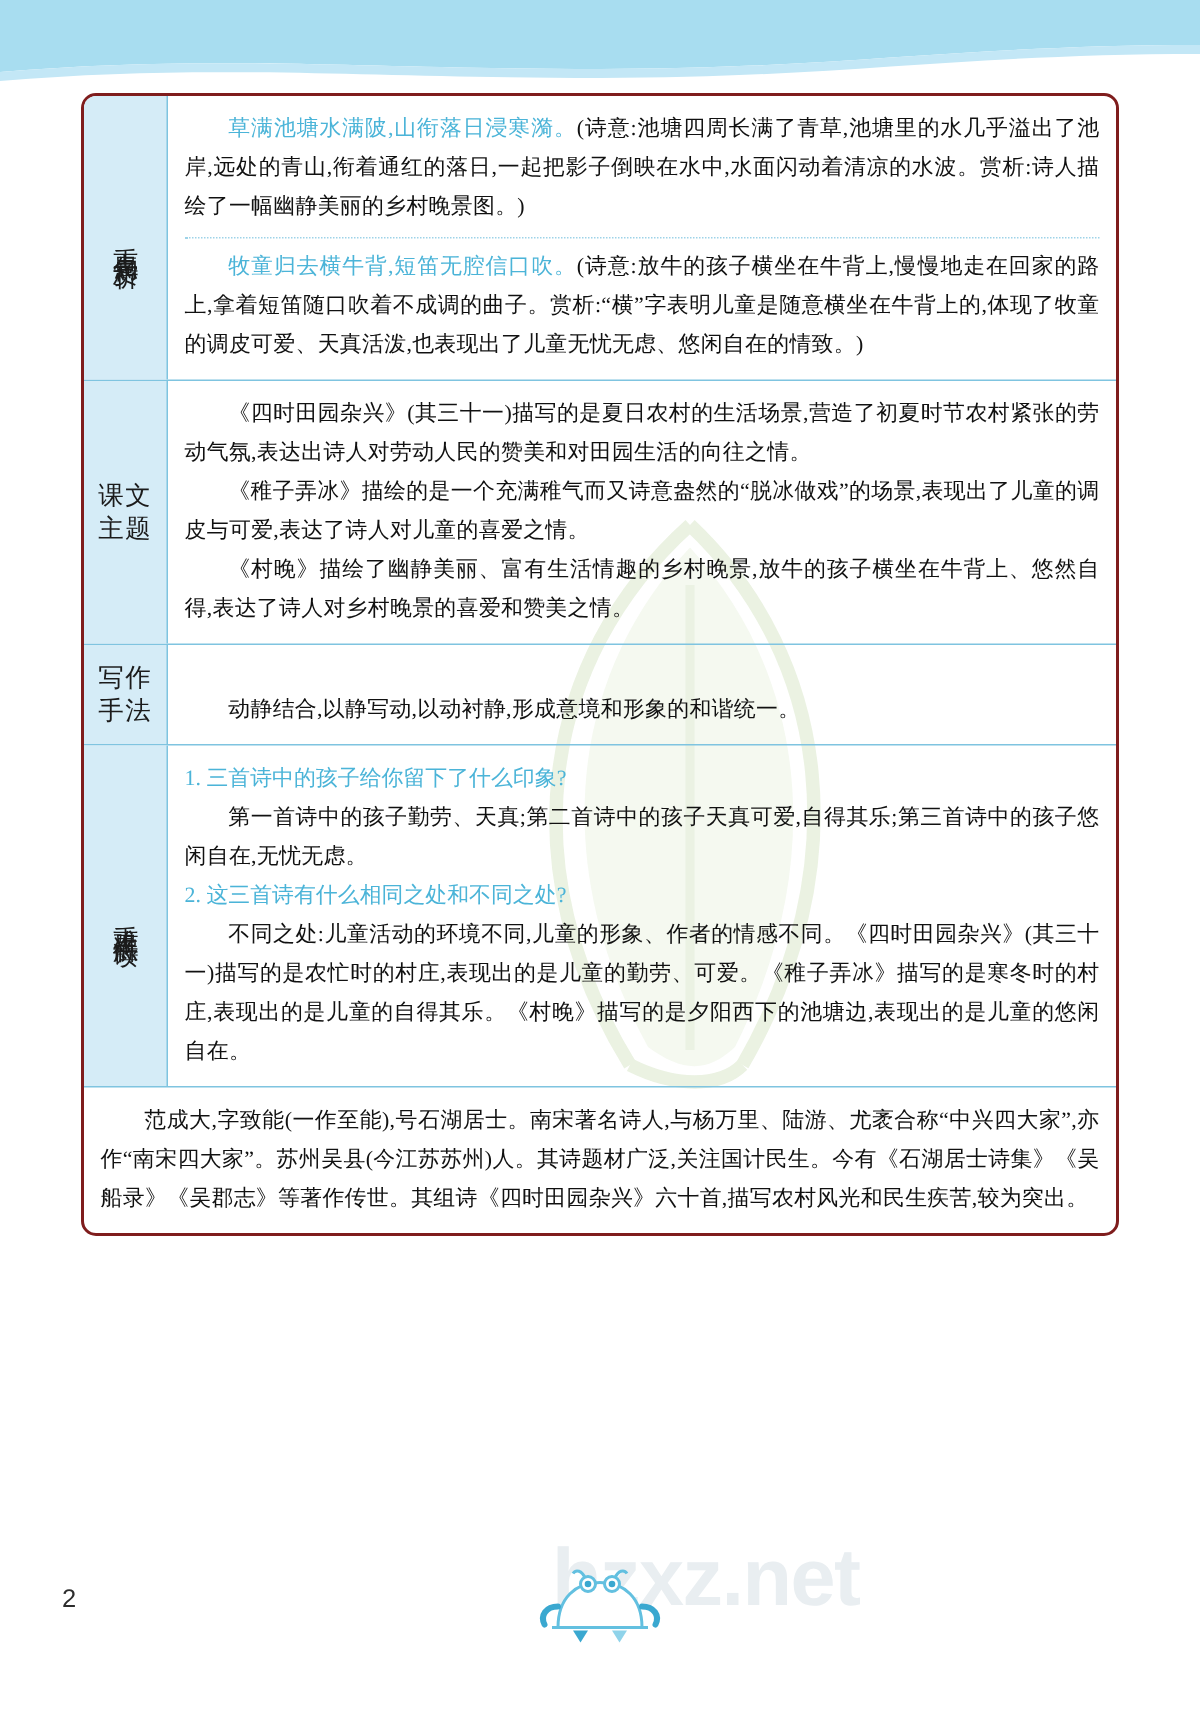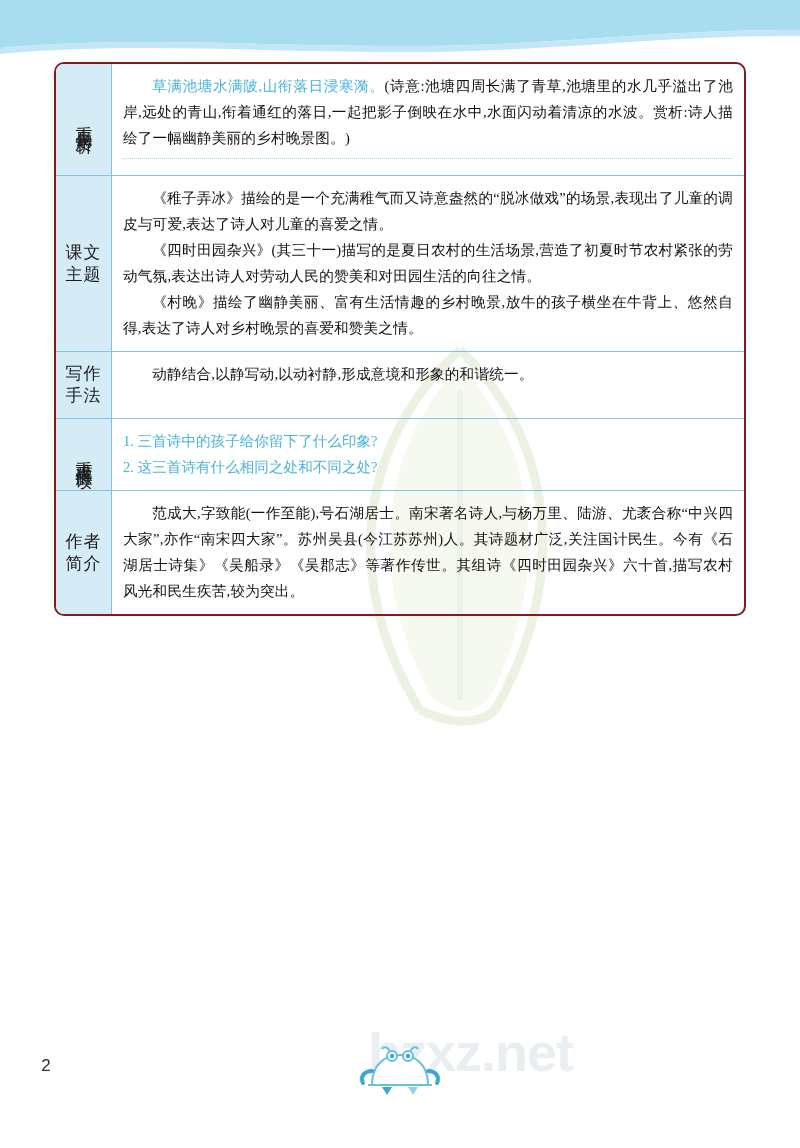--- a/index.html
+++ b/index.html
@@ -133,21 +133,21 @@
 
   .dotted-sep {
     border-top: 1.5px dotted #9ed3e8;
     margin: 7px 0 6px 0;
     height: 0;
   }
 
   
   .row-body.center-body {
     display: flex;
-    align-items: flex-start;
+    align-items: flex-end;
     min-height: 66px;
   }
 
   
   #page-footer {
     position: absolute;
     left: 0;
     top: 1042px;
     width: 800px;
     height: 58px;
@@ -205,57 +205,59 @@
 
   <div class="t-row">
     <div class="row-label lbl-vertical">
       <div class="lbl-text">重点句赏析</div>
     </div>
     <div class="row-body">
       <p class="para">
         <span class="poem-line">草满池塘水满陂,山衔落日浸寒漪。</span><span>(诗意:池塘四周长满了青草,池塘里的水几乎溢出了池岸,远处的青山,衔着通红的落日,一起把影子倒映在水中,水面闪动着清凉的水波。赏析:诗人描绘了一幅幽静美丽的乡村晚景图。)</span>
       </p>
       <div class="dotted-sep"></div>
+      <p class="para">
+        <span class="poem-line">牧童归去横牛背,短笛无腔信口吹。</span><span>(诗意:放牛的孩子横坐在牛背上,慢慢地走在回家的路上,拿着短笛随口吹着不成调的曲子。赏析:“横”字表明儿童是随意横坐在牛背上的,体现了牧童的调皮可爱、天真活泼,也表现出了儿童无忧无虑、悠闲自在的情致。)</span>
+      </p>
     </div>
   </div>
 
   <div class="t-row">
     <div class="row-label lbl-2col">
       <div class="lbl-text">课文主题</div>
     </div>
     <div class="row-body">
+      <p class="para">《四时田园杂兴》(其三十一)描写的是夏日农村的生活场景,营造了初夏时节农村紧张的劳动气氛,表达出诗人对劳动人民的赞美和对田园生活的向往之情。</p>
       <p class="para">《稚子弄冰》描绘的是一个充满稚气而又诗意盎然的“脱冰做戏”的场景,表现出了儿童的调皮与可爱,表达了诗人对儿童的喜爱之情。</p>
-      <p class="para">《四时田园杂兴》(其三十一)描写的是夏日农村的生活场景,营造了初夏时节农村紧张的劳动气氛,表达出诗人对劳动人民的赞美和对田园生活的向往之情。</p>
       <p class="para">《村晚》描绘了幽静美丽、富有生活情趣的乡村晚景,放牛的孩子横坐在牛背上、悠然自得,表达了诗人对乡村晚景的喜爱和赞美之情。</p>
     </div>
   </div>
 
   <div class="t-row">
     <div class="row-label lbl-2col">
       <div class="lbl-text">写作手法</div>
     </div>
     <div class="row-body center-body">
       <p class="para">动静结合,以静写动,以动衬静,形成意境和形象的和谐统一。</p>
     </div>
   </div>
 
   <div class="t-row">
     <div class="row-label lbl-vertical">
       <div class="lbl-text">重难点解读</div>
     </div>
     <div class="row-body">
       <p class="qtitle">1. 三首诗中的孩子给你留下了什么印象?</p>
+      <p class="para">第一首诗中的孩子勤劳、天真;第二首诗中的孩子天真可爱,自得其乐;第三首诗中的孩子悠闲自在,无忧无虑。</p>
       <p class="qtitle">2. 这三首诗有什么相同之处和不同之处?</p>
-    </div>
-  </div>
-
-  <div class="t-row">
-    <div class="row-label lbl-2col">
-      <div class="lbl-text">作者简介</div>
-    </div>
+      <p class="para">不同之处:儿童活动的环境不同,儿童的形象、作者的情感不同。《四时田园杂兴》(其三十一)描写的是农忙时的村庄,表现出的是儿童的勤劳、可爱。《稚子弄冰》描写的是寒冬时的村庄,表现出的是儿童的自得其乐。《村晚》描写的是夕阳西下的池塘边,表现出的是儿童的悠闲自在。</p>
+    </div>
+  </div>
+
+  <div class="t-row">
     <div class="row-body">
       <p class="para">范成大,字致能(一作至能),号石湖居士。南宋著名诗人,与杨万里、陆游、尤袤合称“中兴四大家”,亦作“南宋四大家”。苏州吴县(今江苏苏州)人。其诗题材广泛,关注国计民生。今有《石湖居士诗集》《吴船录》《吴郡志》等著作传世。其组诗《四时田园杂兴》六十首,描写农村风光和民生疾苦,较为突出。</p>
     </div>
   </div>
 
 </div>
 
 <div id="page-footer">
   <div id="page-bug">
     <svg width="92" height="52" viewBox="0 0 92 52" xmlns="http://www.w3.org/2000/svg">

